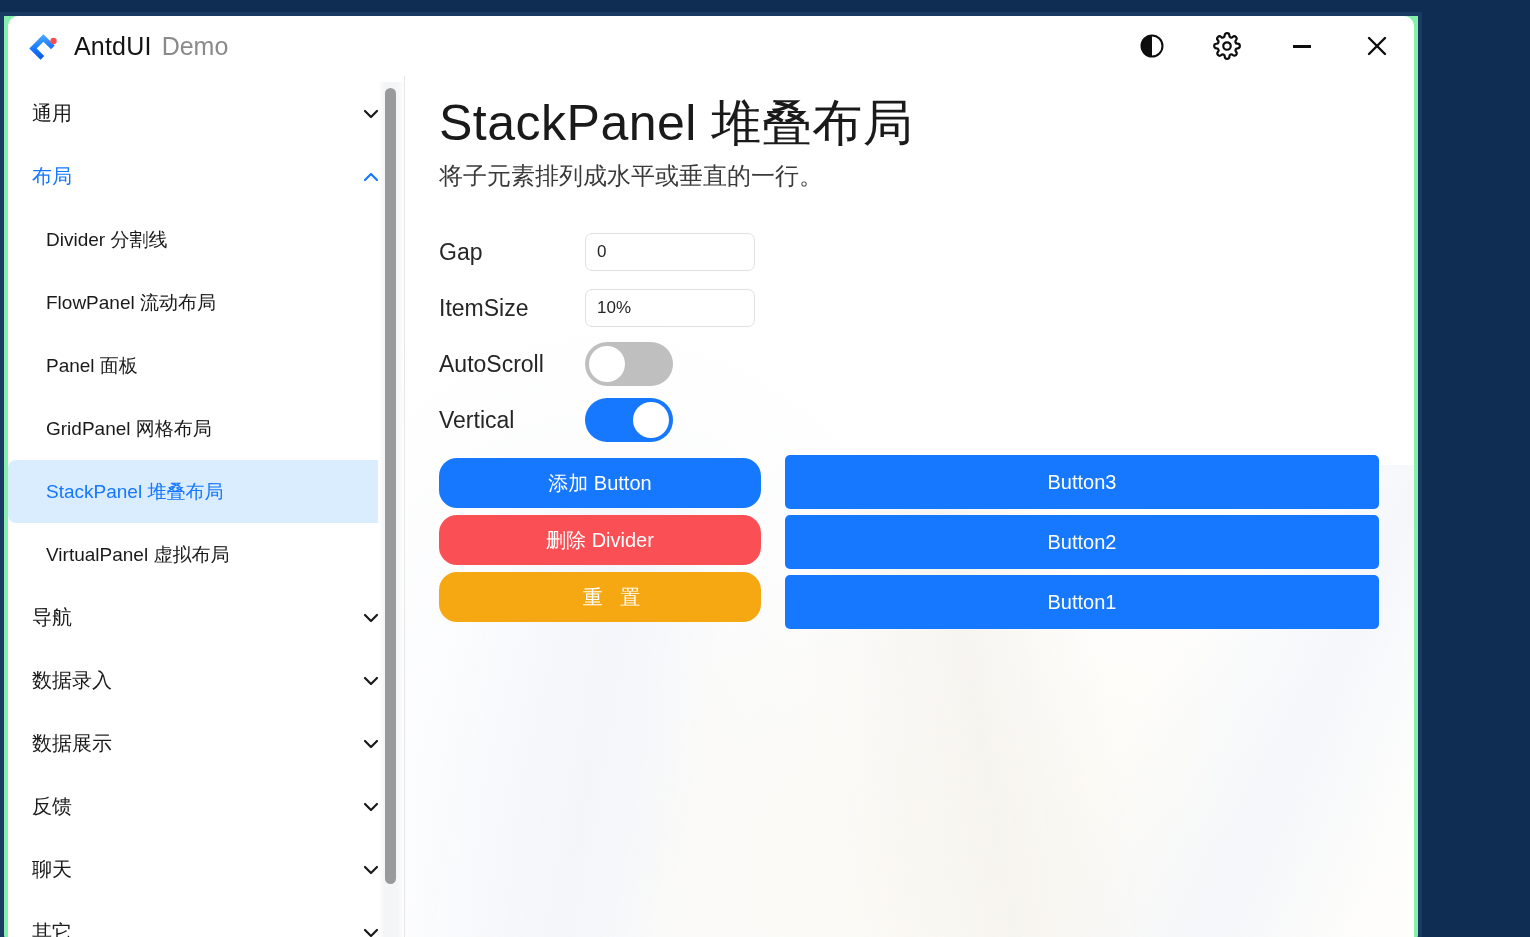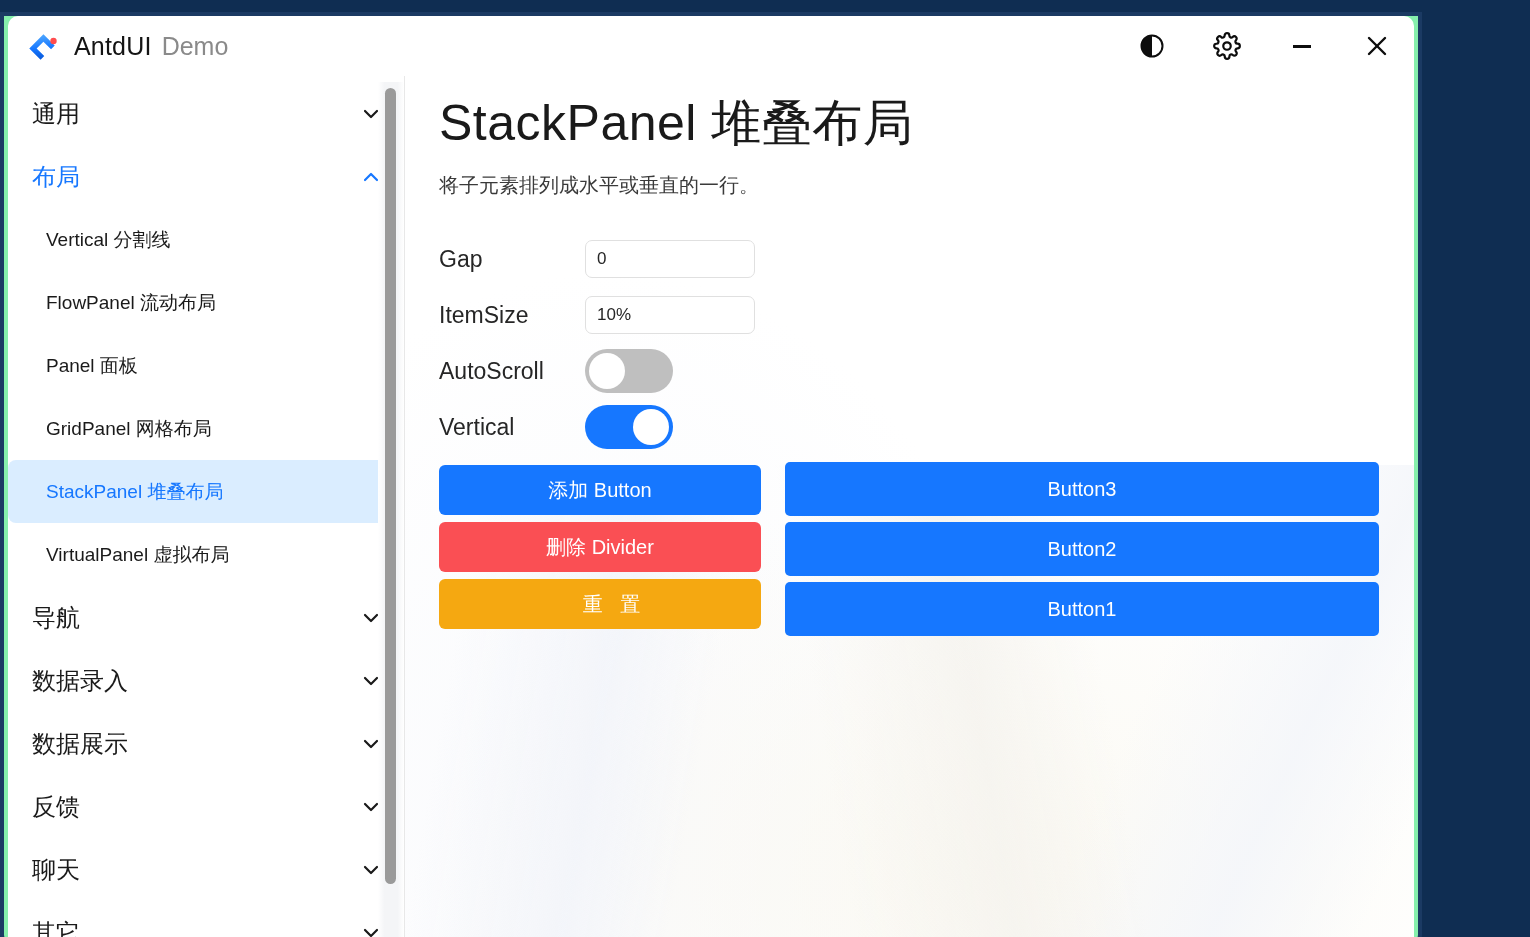--- a/index.html
+++ b/index.html
@@ -69,21 +69,21 @@
     overflow:hidden;
   }
   .menu{
     position:absolute; left:0; top:0; width:100%;
     padding-top:6px;
   }
   .group{
     height:63px; display:flex; align-items:center;
     padding:0 22px 0 24px;
     cursor:pointer; user-select:none;
-    font-size:24px; color:#1a1a1a;
+    font-size:20px; color:#1a1a1a;
   }
   .group.open{ color:#1677ff; }
   .group .chev{ margin-left:auto; display:flex; align-items:center; }
   .item{
     height:63px; display:flex; align-items:center;
     padding-left:38px; margin-left:0;
     font-size:19px; color:#1a1a1a;
     cursor:pointer; user-select:none;
   }
   .item.active{
@@ -122,21 +122,21 @@
       linear-gradient(80deg,  rgba(246,247,250,0) 40%, rgba(245,243,238,.8) 52%, rgba(255,255,255,0) 62%),
       linear-gradient(115deg, rgba(246,247,250,0) 60%, rgba(244,246,250,.9) 72%, rgba(255,255,255,0) 82%);
     pointer-events:none;
   }
   #main > *{ position:relative; z-index:1; }
   .page-title{
     font-size:50px; font-weight:400; color:#1a1a1a; line-height:1.24;
     letter-spacing:.5px;
   }
   .page-desc{
-    font-size:20px; color:#3a3a3a; margin-top:18px;font-family:Liberation Serif, serif;
+    font-size:24px; color:#3a3a3a; margin-top:6px;font-family:Liberation Serif, serif;
   }
   .demo{
     margin-top:32px; display:flex; align-items:flex-end; gap:16px;
   }
   .form{
     width:330px; flex:none;
   }
   .row{
     height:56px; display:flex; align-items:center;
   }
@@ -160,21 +160,21 @@
   }
   .switch .knob{
     position:absolute; top:4px; left:4px;
     width:36px; height:36px; border-radius:50%;
     background:#fff; transition:left .15s;
   }
   .switch.on{ background:#1677ff; }
   .switch.on .knob{ left:48px; }
   .abtn{
     width:322px; height:50px;
-    border:none; border-radius:6px;
+    border:none; border-radius:18px;
     color:#fff; font-size:20px;
     display:flex; align-items:center; justify-content:center;
     cursor:pointer; margin-bottom:7px;
     font-family:"Liberation Sans", sans-serif;
   }
   .abtn.primary{ background:#1677ff; }
   .abtn.danger{  background:#fa4f54; }
   .abtn.warn{    background:#f5a811; letter-spacing:6px;padding-left:29px; }
   .stack{
     width:594px; flex:none;
@@ -260,21 +260,21 @@
         <div class="group open">
           <span>布局</span>
           <span class="chev">
             <svg width="22" height="22" viewBox="0 0 22 22" fill="none" stroke="#1677ff" stroke-width="2.2" stroke-linecap="round" stroke-linejoin="round">
                 <polyline points="5,14 11,8 17,14"></polyline>
               </svg>
           </span>
         </div>
 
         <div class="item">
-            <span>Vertical 分割线</span>
+            <span>Divider 分割线</span>
           </div>
         <div class="item">
             <span>FlowPanel 流动布局</span>
           </div>
         <div class="item">
             <span>Panel 面板</span>
           </div>
         <div class="item">
             <span>GridPanel 网格布局</span>
           </div>

